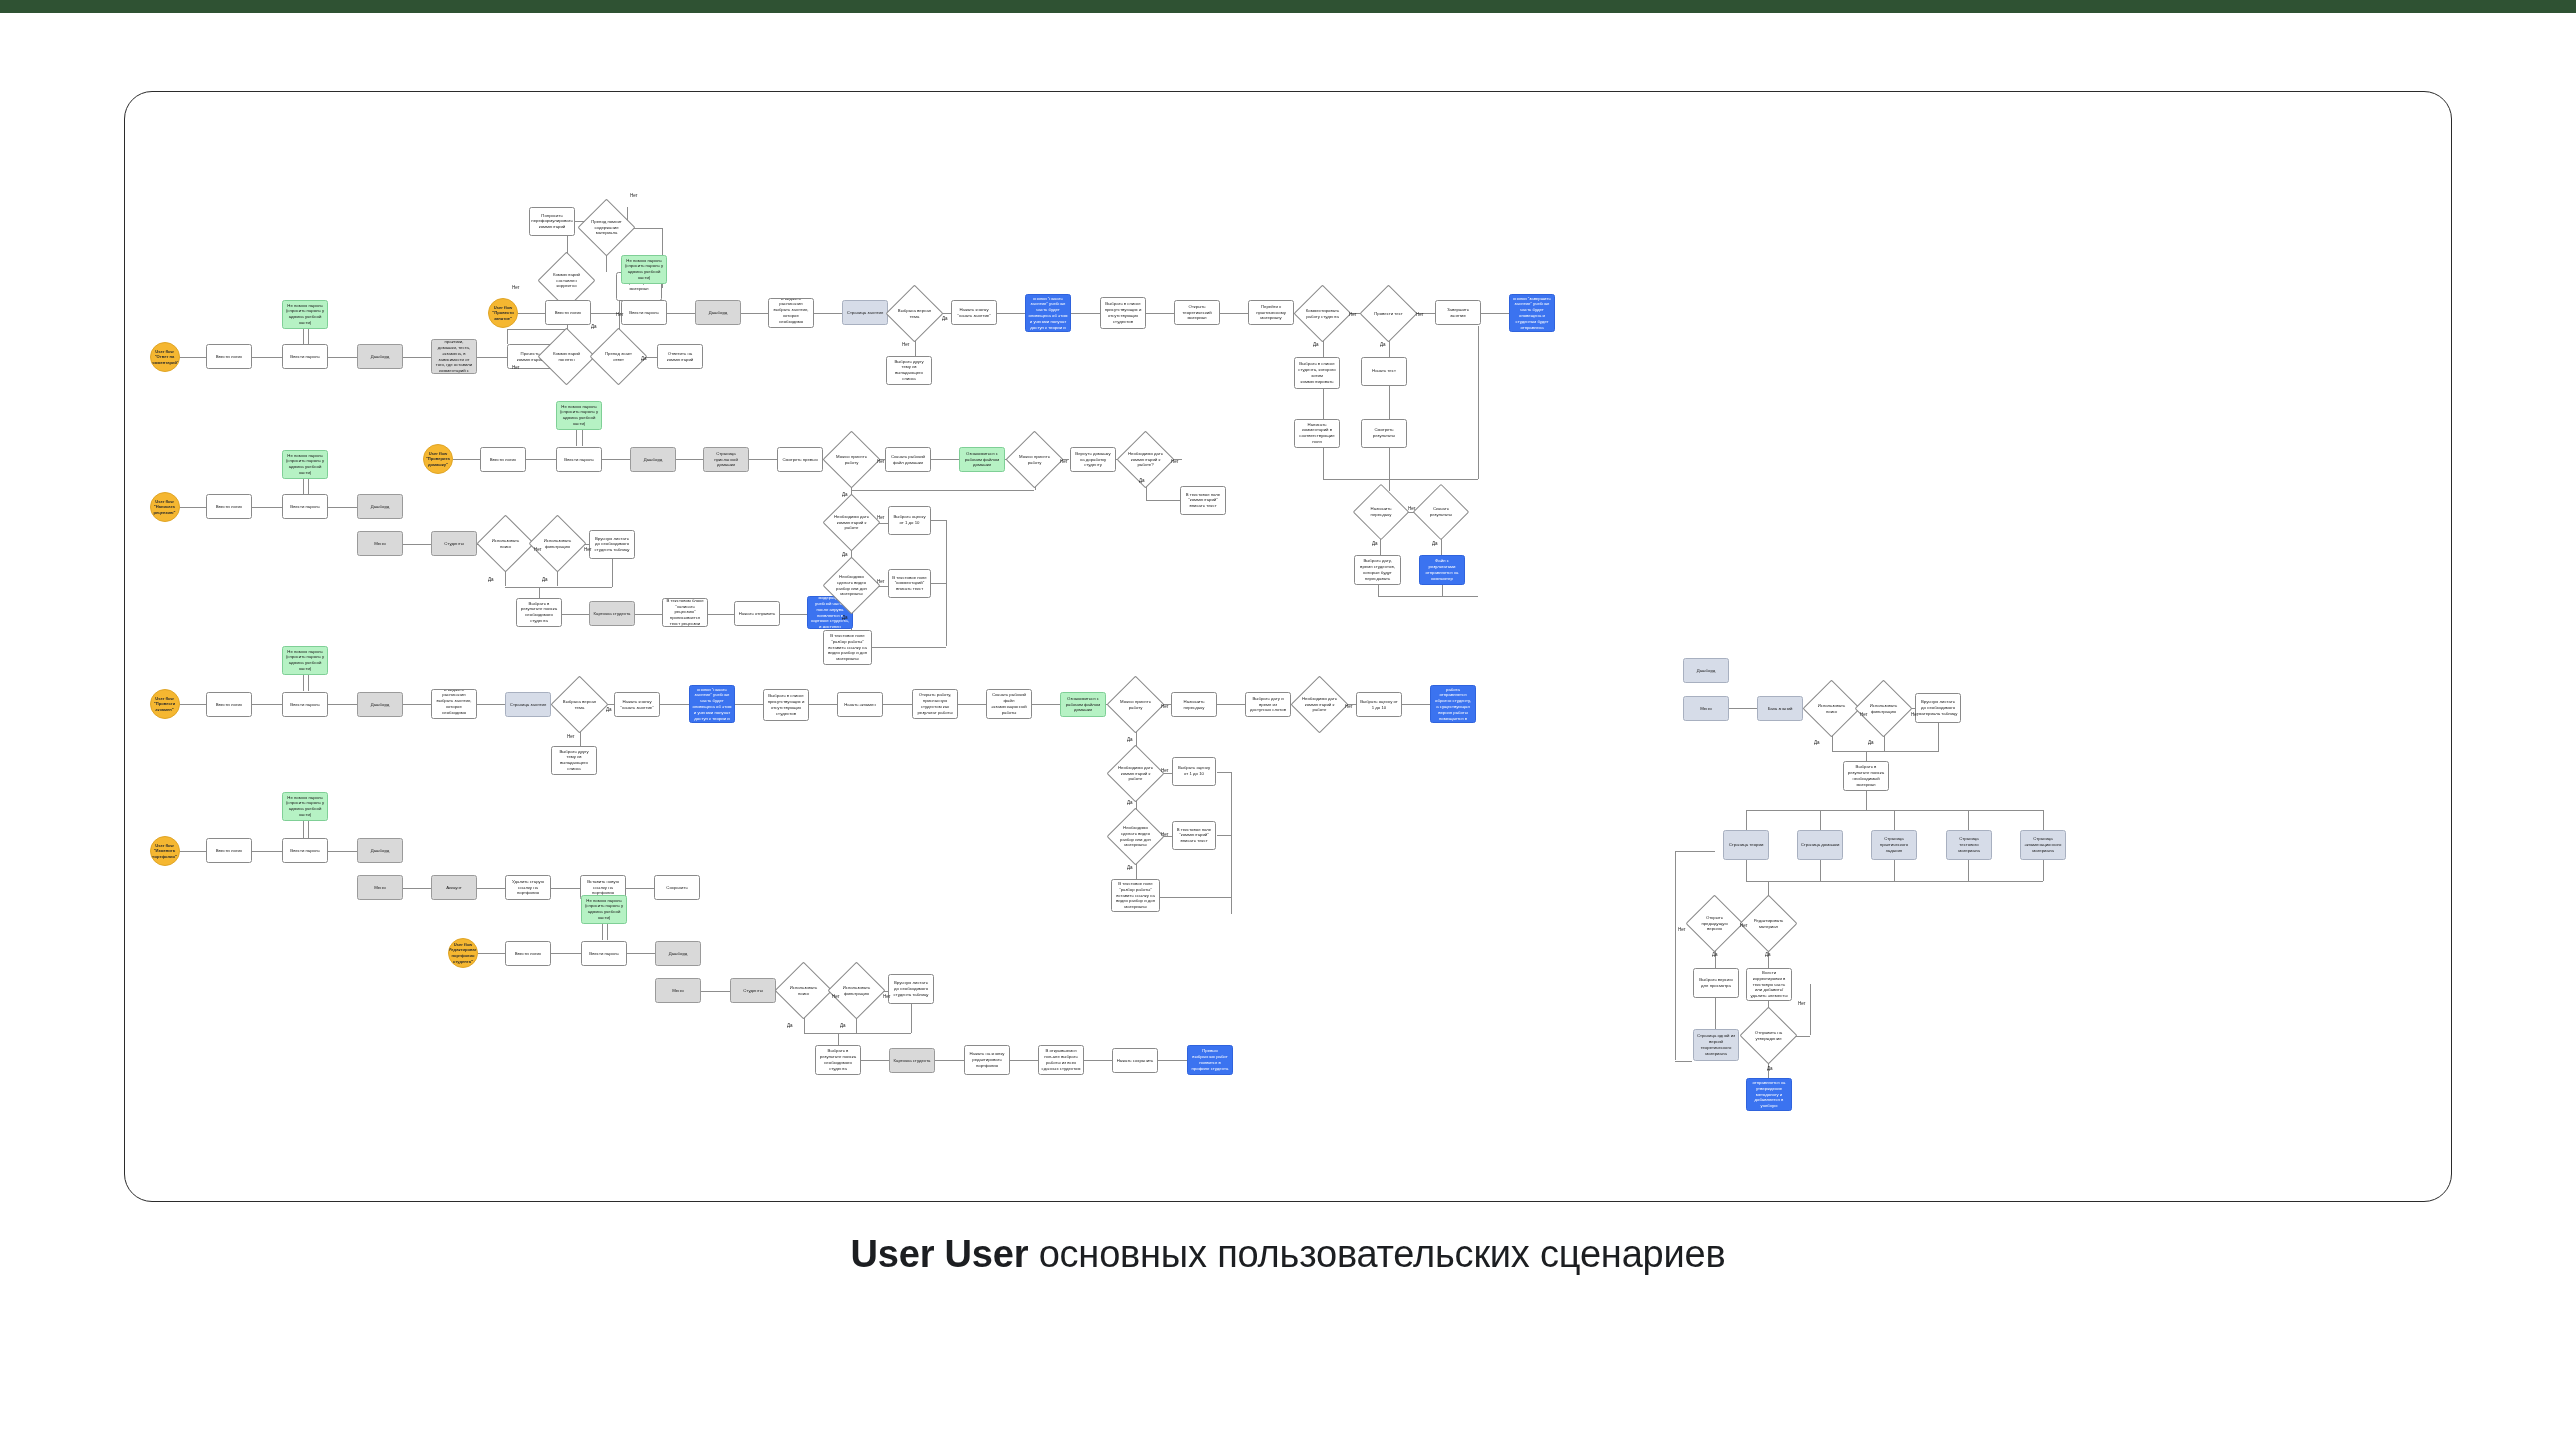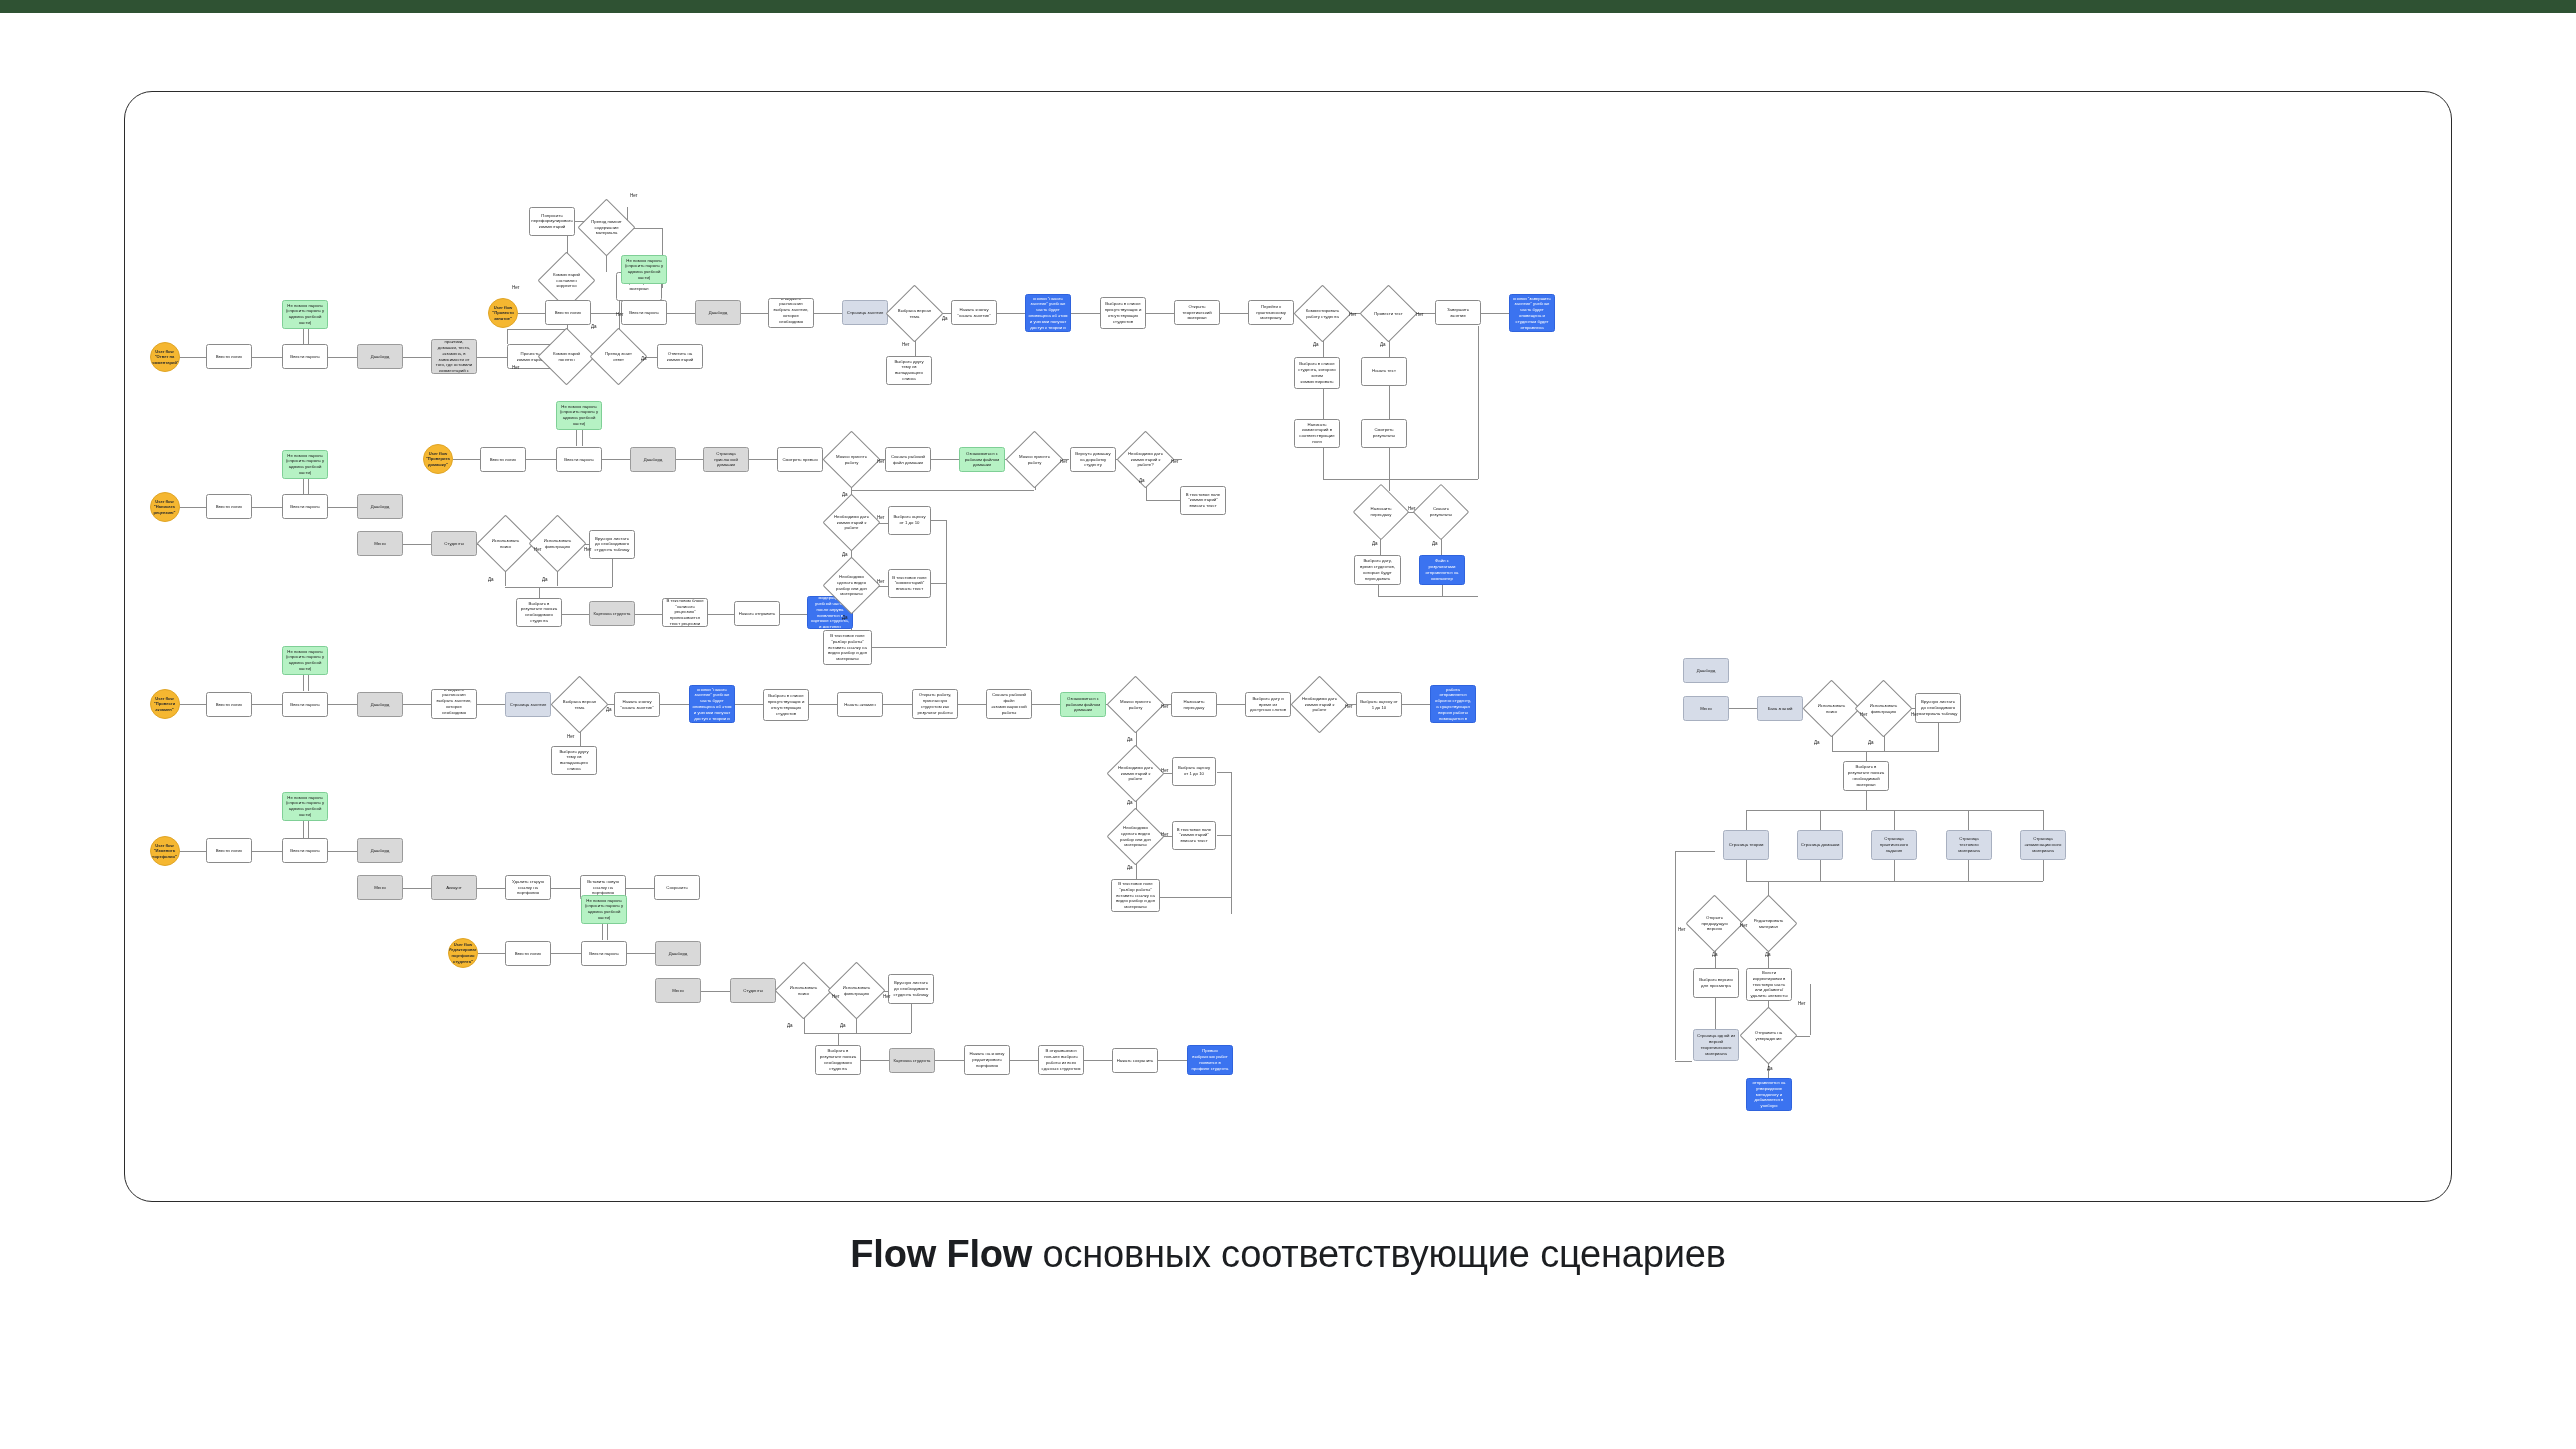--- a/index.html
+++ b/index.html
@@ -514,16 +514,16 @@
         <div class="lbl" style="left: 1553px; top: 835px;">Нет</div>
         <div class="lbl" style="left: 1615px; top: 831px;">Нет</div>
         <div class="lbl" style="left: 1587px; top: 860px;">Да</div>
         <div class="lbl" style="left: 1640px; top: 860px;">Да</div>
         <div class="lbl" style="left: 1673px; top: 909px;">Нет</div>
         <div class="lbl" style="left: 1642px; top: 974px;">Да</div>
       </div>
   </div>
 
   <div id="caption">
-    <span class="b">Flow Flow</span><span> основных соответствующие сценариев</span>
+    <span class="b">User User</span><span> основных пользовательских сценариев</span>
   </div>
 </div>
 
 
 </body></html>

